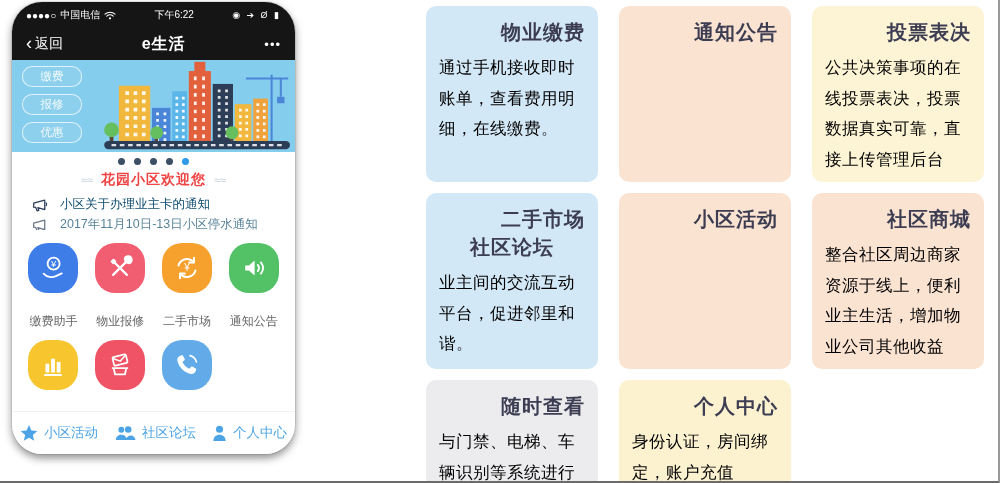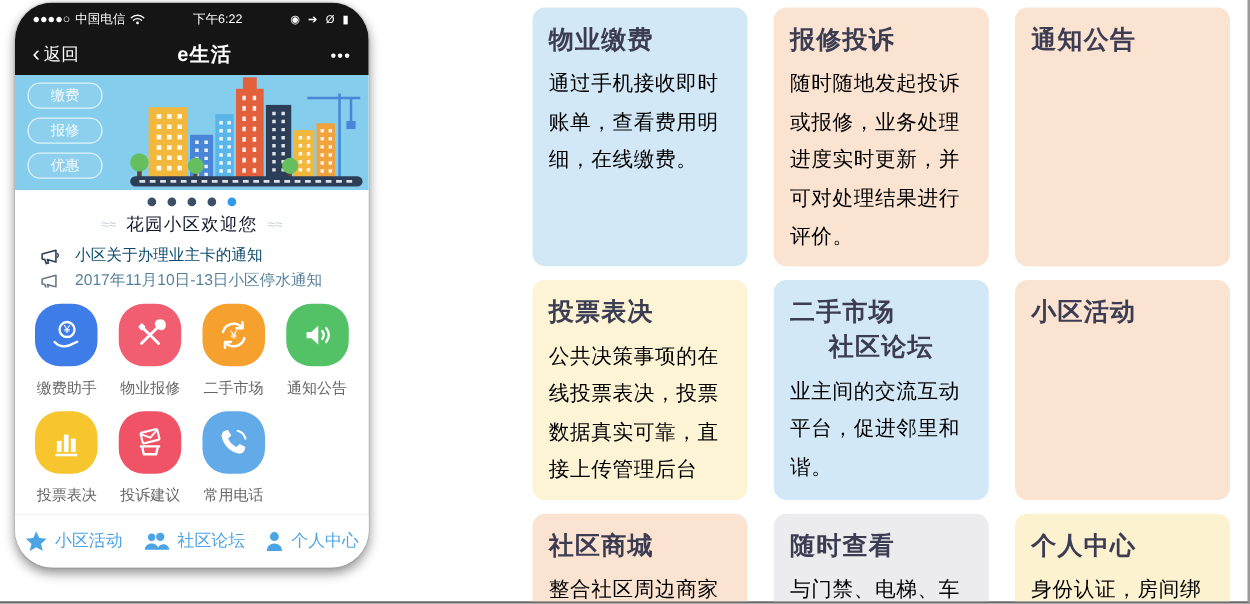--- a/index.html
+++ b/index.html
@@ -28,45 +28,45 @@
         border:1.5px solid rgba(255,255,255,.72);border-radius:10px;
         color:rgba(255,255,255,.92);font-size:11.5px;background:rgba(255,255,255,.07);cursor:pointer;}
   .city{position:absolute;right:0;bottom:0;width:205px;height:92px;}
 
   .dots{display:flex;justify-content:center;gap:9px;padding:6px 0 3px;}
   .dot{width:7px;height:7px;border-radius:50%;background:#3d4f66;cursor:pointer;}
   .dot.active{background:#2e9ae8;}
 
   .welcome{display:flex;justify-content:center;align-items:center;gap:8px;margin-top:3px;}
   .welcome .deco{color:#c3d2de;font-size:11px;}
-  .welcome .wtext{font-size:14px;font-weight:normal;color:#0f172a;letter-spacing:1px;}
+  .welcome .wtext{font-size:14px;font-weight:bold;color:#ef4444;letter-spacing:1px;}
 
   .notices{padding:7px 20px 0;}
   .notice-row{display:flex;align-items:center;gap:11px;margin-bottom:5px;}
   .notice-row svg{flex:0 0 auto;}
   .notice-text{font-size:12.5px;color:#0c4a6e;white-space:nowrap;overflow:hidden;}
   .notice-row.clipped{height:12px;overflow:hidden;opacity:.7;text-align:center;}
 
   .appgrid{display:grid;grid-template-columns:repeat(4,1fr);padding:8px 8px 0;row-gap:10px;}
   .app-item{display:flex;flex-direction:column;align-items:center;cursor:pointer;}
   .squircle{width:50px;height:50px;border-radius:20px;display:flex;align-items:center;justify-content:center;}
-  .app-label{margin-top:9px;font-size:12px;color:#666;}
+  .app-label{margin-top:20px;font-size:12px;color:#666;}
 
   .tabbar{position:absolute;left:0;right:0;bottom:0;height:42px;background:#fff;
           display:flex;align-items:center;justify-content:space-around;
           box-shadow:0 -1px 0 rgba(0,0,0,.05);}
   .tab{display:flex;align-items:center;gap:6px;color:#4da4e4;font-size:13.5px;cursor:pointer;}
 
   
   .cards{position:absolute;left:426px;top:6px;display:grid;
          grid-template-columns:172px 172px 172px;
          grid-template-rows:minmax(152px,auto) minmax(148px,auto) minmax(146px,auto);
          column-gap:21px;row-gap:11px;}
   .card{border-radius:10px;padding:12px 13px 8px;box-sizing:border-box;}
-  .card-title{font-size:20px;font-weight:bold;color:#3c3d52;text-align:left;letter-spacing:1px;line-height:1.4;}
+  .card-title{font-size:20px;font-weight:bold;color:#3c3d52;text-align:right;letter-spacing:1px;line-height:1.4;}
   .card-title2{font-size:20px;font-weight:bold;color:#3c3d52;text-align:center;letter-spacing:1px;line-height:1.4;}
   .card-body{margin-top:6px;font-size:16.5px;color:#000000;line-height:1.85;letter-spacing:.5px;}
 </style>
 </head>
 <body>
 
 <div class="stage">
 
   <div class="phone">
 
@@ -294,24 +294,20 @@
 
   </div>
 
   <div class="cards">
 
     <div class="card" style="background-color: rgb(211, 232, 247);">
       <div class="card-title">物业缴费</div>
       <div class="card-body">通过手机接收即时账单，查看费用明细，在线缴费。</div>
     </div>
 
-    <div class="card" style="background-color: rgb(251, 227, 210);">
-      <div class="card-title">报修投诉</div>
-      <div class="card-body">随时随地发起投诉或报修，业务处理进度实时更新，并可对处理结果进行评价。</div>
-    </div>
 
     <div class="card" style="background-color: rgb(251, 227, 210);">
       <div class="card-title">通知公告</div>
     </div>
 
     <div class="card" style="background-color: rgb(252, 244, 212);">
       <div class="card-title">投票表决</div>
       <div class="card-body">公共决策事项的在线投票表决，投票数据真实可靠，直接上传管理后台</div>
     </div>
 

